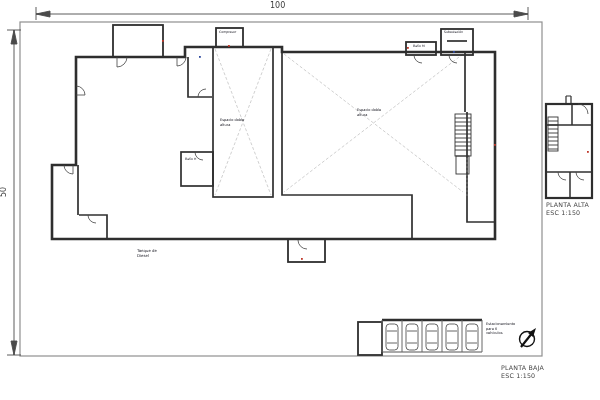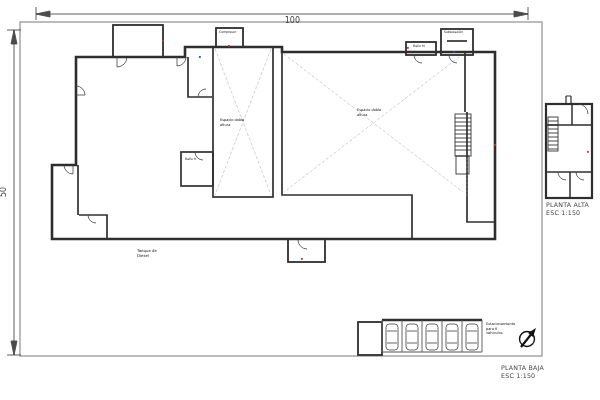--- a/index.html
+++ b/index.html
@@ -170,21 +170,21 @@
       <rect x="228" y="45" width="1.8" height="1.8" fill="#c0392b"></rect>
       <rect x="494" y="144" width="1.8" height="1.8" fill="#c0392b"></rect>
       <rect x="301" y="258" width="1.8" height="1.8" fill="#c0392b"></rect>
       <rect x="407" y="47" width="1.8" height="1.8" fill="#c0392b"></rect>
       <rect x="587" y="151" width="1.8" height="1.8" fill="#c0392b"></rect>
       <rect x="199" y="56" width="1.8" height="1.8" fill="#2e4a9e"></rect>
       <rect x="453" y="51" width="1.8" height="1.8" fill="#2e4a9e"></rect>
     </g>
   </svg>
 
-  <div class="lbl dim" style="left:270px;top:16px;width:30px;text-align:right;">100</div>
+  <div class="lbl dim" style="left:270px;top:1px;width:30px;text-align:left;">100</div>
   <div class="lbl dim rot" style="left:-1px;top:186px;">50</div>
 
   <div class="lbl s45" style="left:219px;top:30px;width:60px;">Compresor</div>
   <div class="lbl s45" style="left:444px;top:30px;width:70px;">Subestación</div>
   <div class="lbl s45" style="left:413px;top:44px;width:60px;">Baño M</div>
   <div class="lbl s45" style="left:185px;top:157px;width:60px;">Baño H</div>
   <div class="lbl s50" style="left:220px;top:118px;width:90px;">Espacio doble
 altura</div>
   <div class="lbl s50" style="left:357px;top:108px;width:90px;">Espacio doble
 altura</div>

